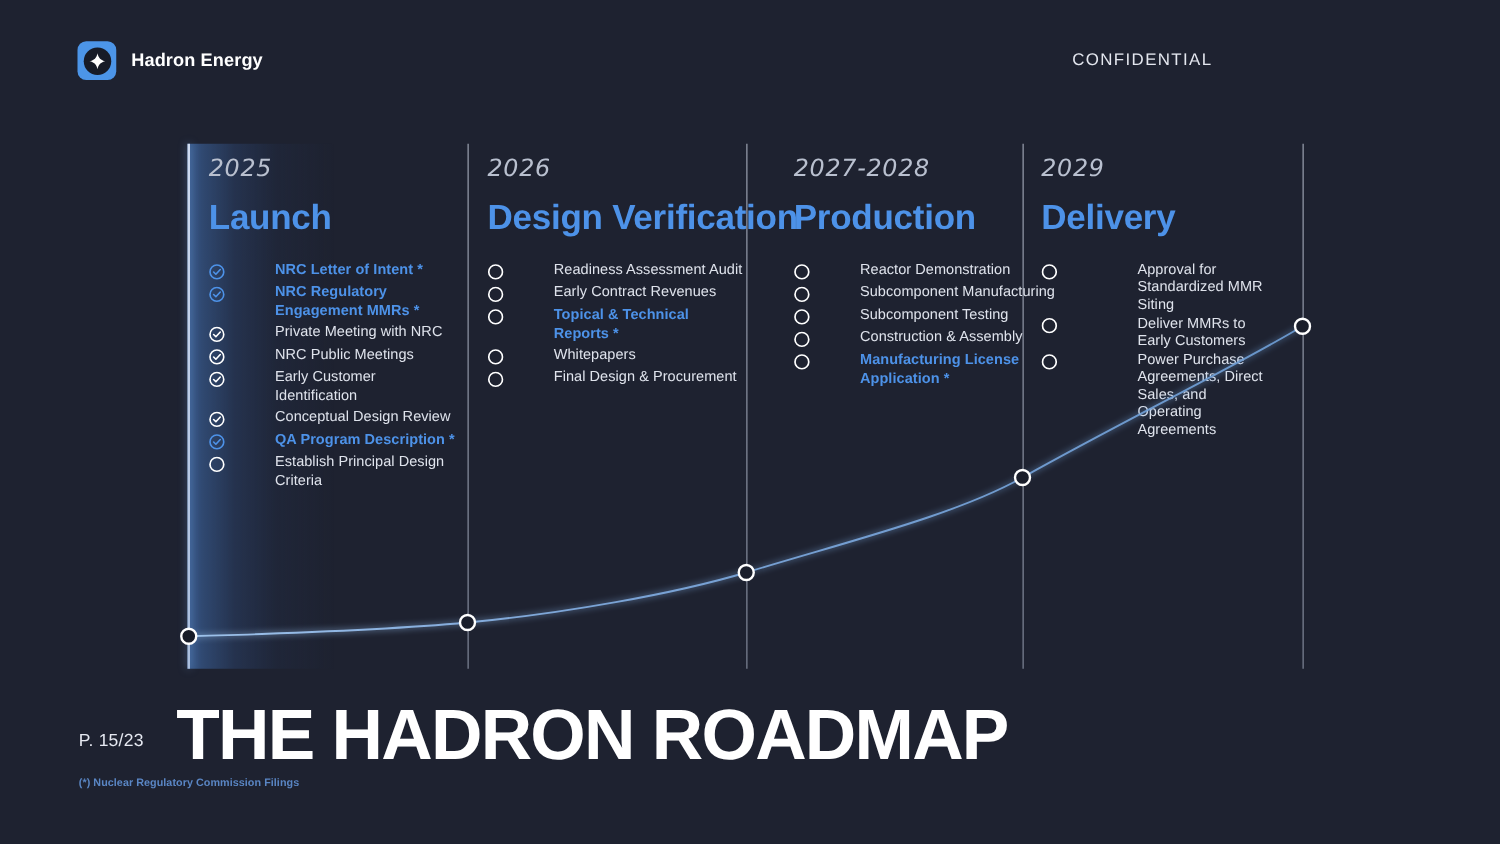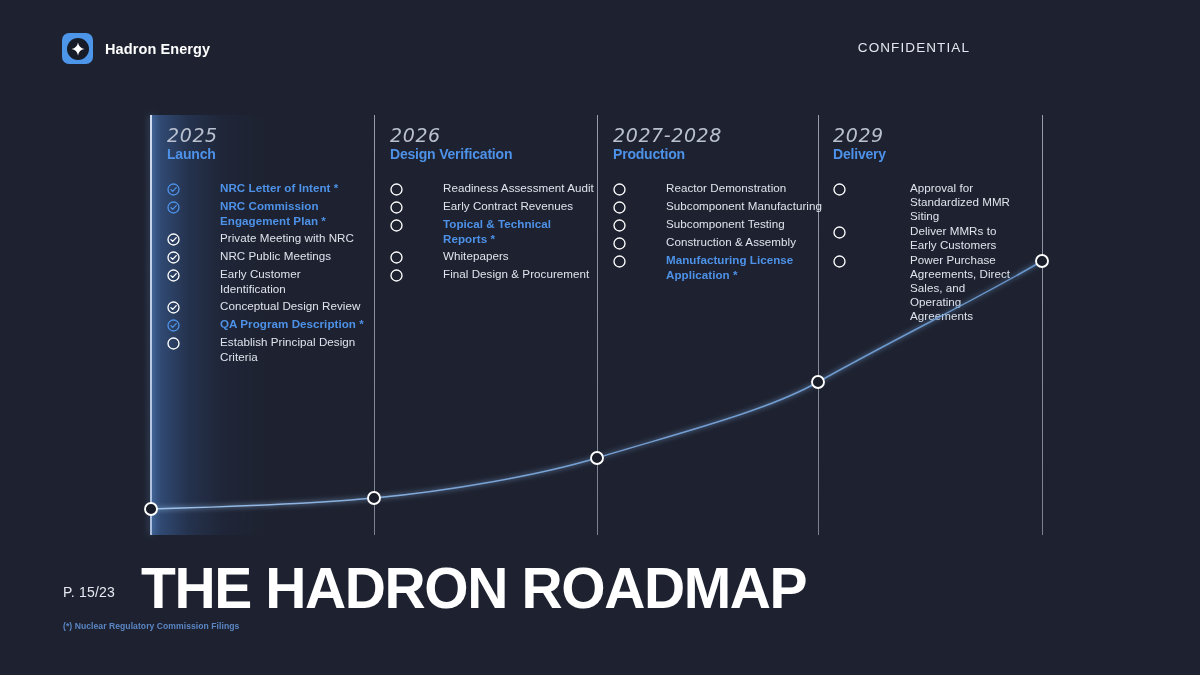--- a/index.html
+++ b/index.html
@@ -68,22 +68,22 @@
     background:linear-gradient(to bottom, rgba(196,203,218,.72), rgba(178,187,206,.62));
   }
 
   .column { position:absolute; top:28px; }
   .col-year {
     font-size:19px; color:#b9c0cf; font-weight:300;
     letter-spacing:.6px; font-style:italic;
     font-family:"DejaVu Sans", sans-serif;
   }
   .col-title {
-    font-size:14px; font-weight:bold; color:#4d92e8;
-    letter-spacing:-.2px; margin-top:0; white-space:nowrap;
+    font-size:28px; font-weight:bold; color:#4d92e8;
+    letter-spacing:-.2px; margin-top:12px; white-space:nowrap;
   }
   .items { margin-top:19px; }
   .item {
     display:flex; align-items:flex-start; gap:8px;
     margin-bottom:3px; line-height:14.5px;
   }
   .marker {
     flex:0 0 auto; width:13px; height:13px; margin-top:2px;
   }
   .marker svg { display:block; }
@@ -154,21 +154,21 @@
           </span>
           <span class="item-label">NRC Letter of Intent *</span>
         </div>
         <div class="item accent">
           <span class="marker">
             <svg width="13" height="13" viewBox="0 0 13 13">
               <circle cx="6.5" cy="6.5" r="5.5" fill="none" stroke="#4d92e8" stroke-width="1.3"></circle>
               <path d="M3.9 6.6 L5.7 8.4 L9.2 4.6" fill="none" stroke="#4d92e8" stroke-width="1.3" stroke-linecap="round" stroke-linejoin="round"></path>
             </svg>
           </span>
-          <span class="item-label">NRC Commission Engagement Plan *</span>
+          <span class="item-label">NRC Regulatory Engagement MMRs *</span>
         </div>
         <div class="item">
           <span class="marker">
             <svg width="13" height="13" viewBox="0 0 13 13">
               <circle cx="6.5" cy="6.5" r="5.5" fill="none" stroke="#ffffff" stroke-width="1.3"></circle>
               <path d="M3.9 6.6 L5.7 8.4 L9.2 4.6" fill="none" stroke="#ffffff" stroke-width="1.3" stroke-linecap="round" stroke-linejoin="round"></path>
             </svg>
           </span>
           <span class="item-label">Private Meeting with NRC</span>
         </div>
@@ -259,21 +259,21 @@
           <span class="marker">
             <svg width="13" height="13" viewBox="0 0 13 13">
               <circle cx="6.5" cy="6.5" r="5.5" fill="none" stroke="#ffffff" stroke-width="1.35"></circle>
             </svg>
           </span>
           <span class="item-label">Final Design &amp; Procurement</span>
         </div>
       </div>
   </div>
 
-  <div class="column" id="col-2" style="left:613px; width:212px;">
+  <div class="column" id="col-2" style="left:635px; width:212px;">
     <div class="col-year">2027-2028</div>
     <div class="col-title">Production</div>
     <div class="items">
         <div class="item">
           <span class="marker">
             <svg width="13" height="13" viewBox="0 0 13 13">
               <circle cx="6.5" cy="6.5" r="5.5" fill="none" stroke="#ffffff" stroke-width="1.35"></circle>
             </svg>
           </span>
           <span class="item-label">Reactor Demonstration</span>

